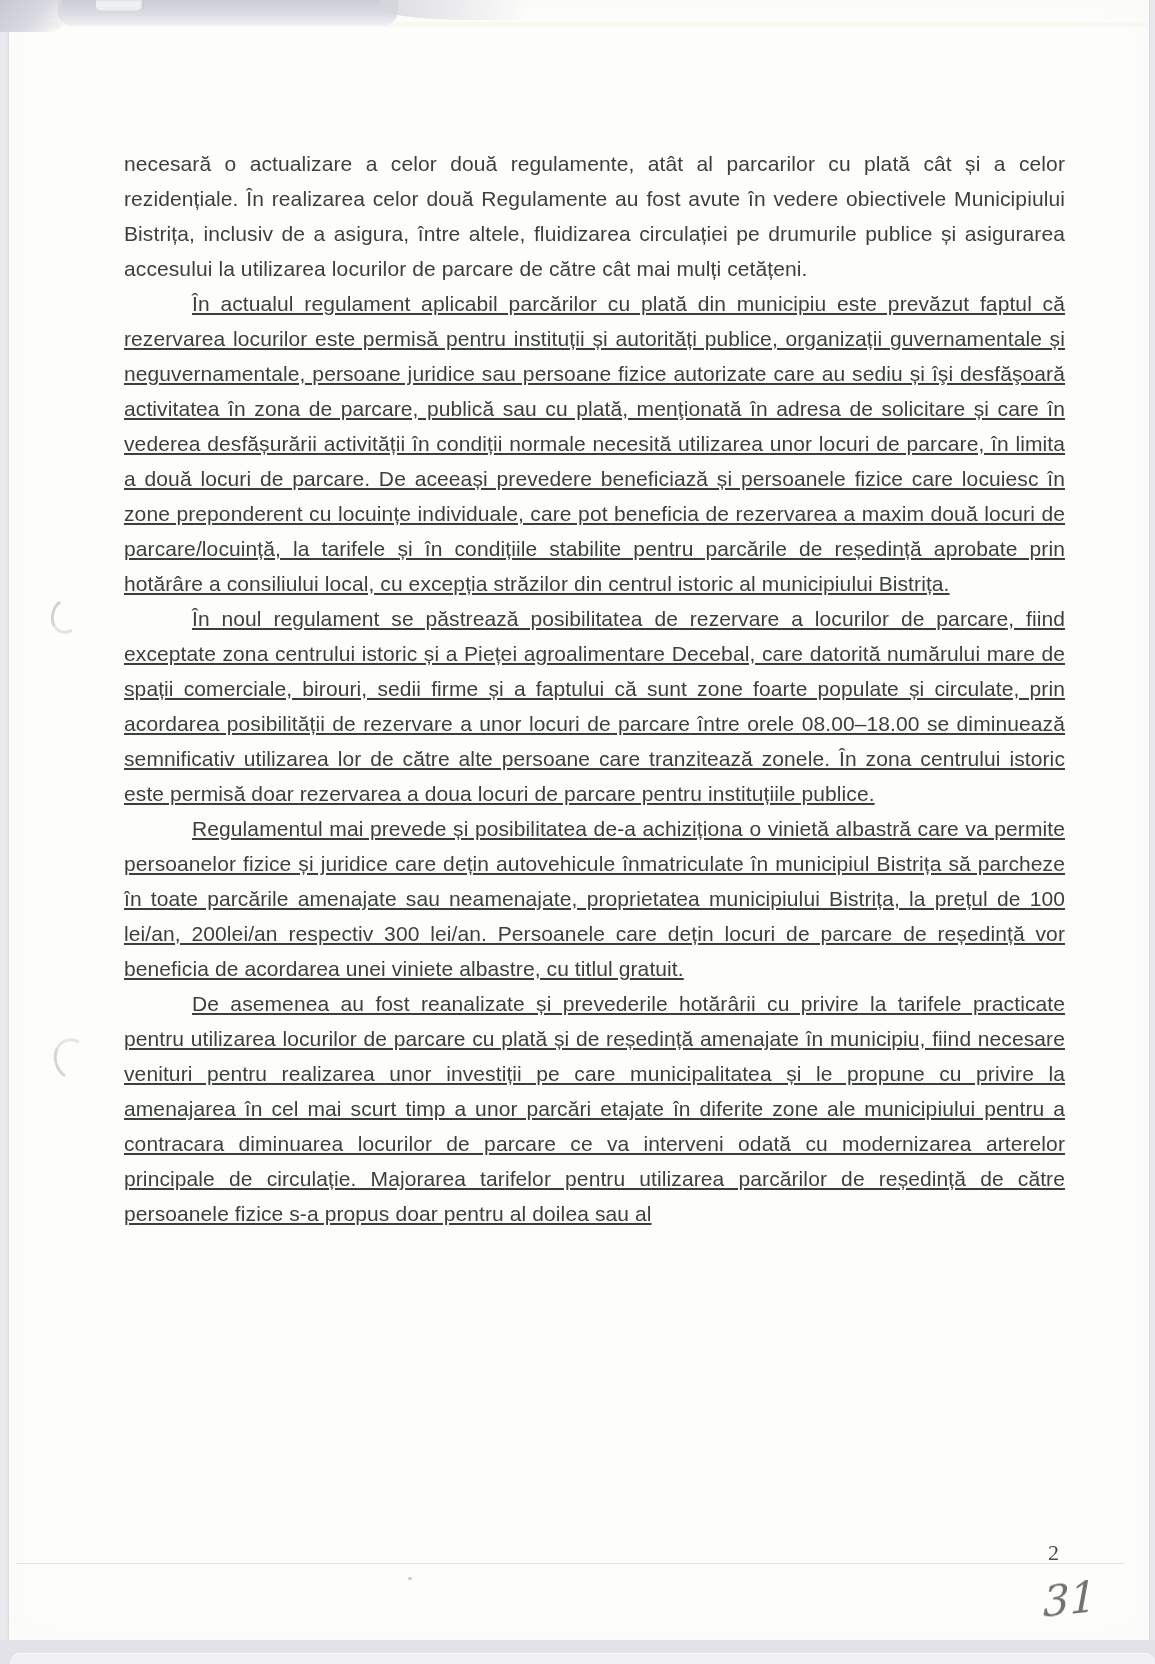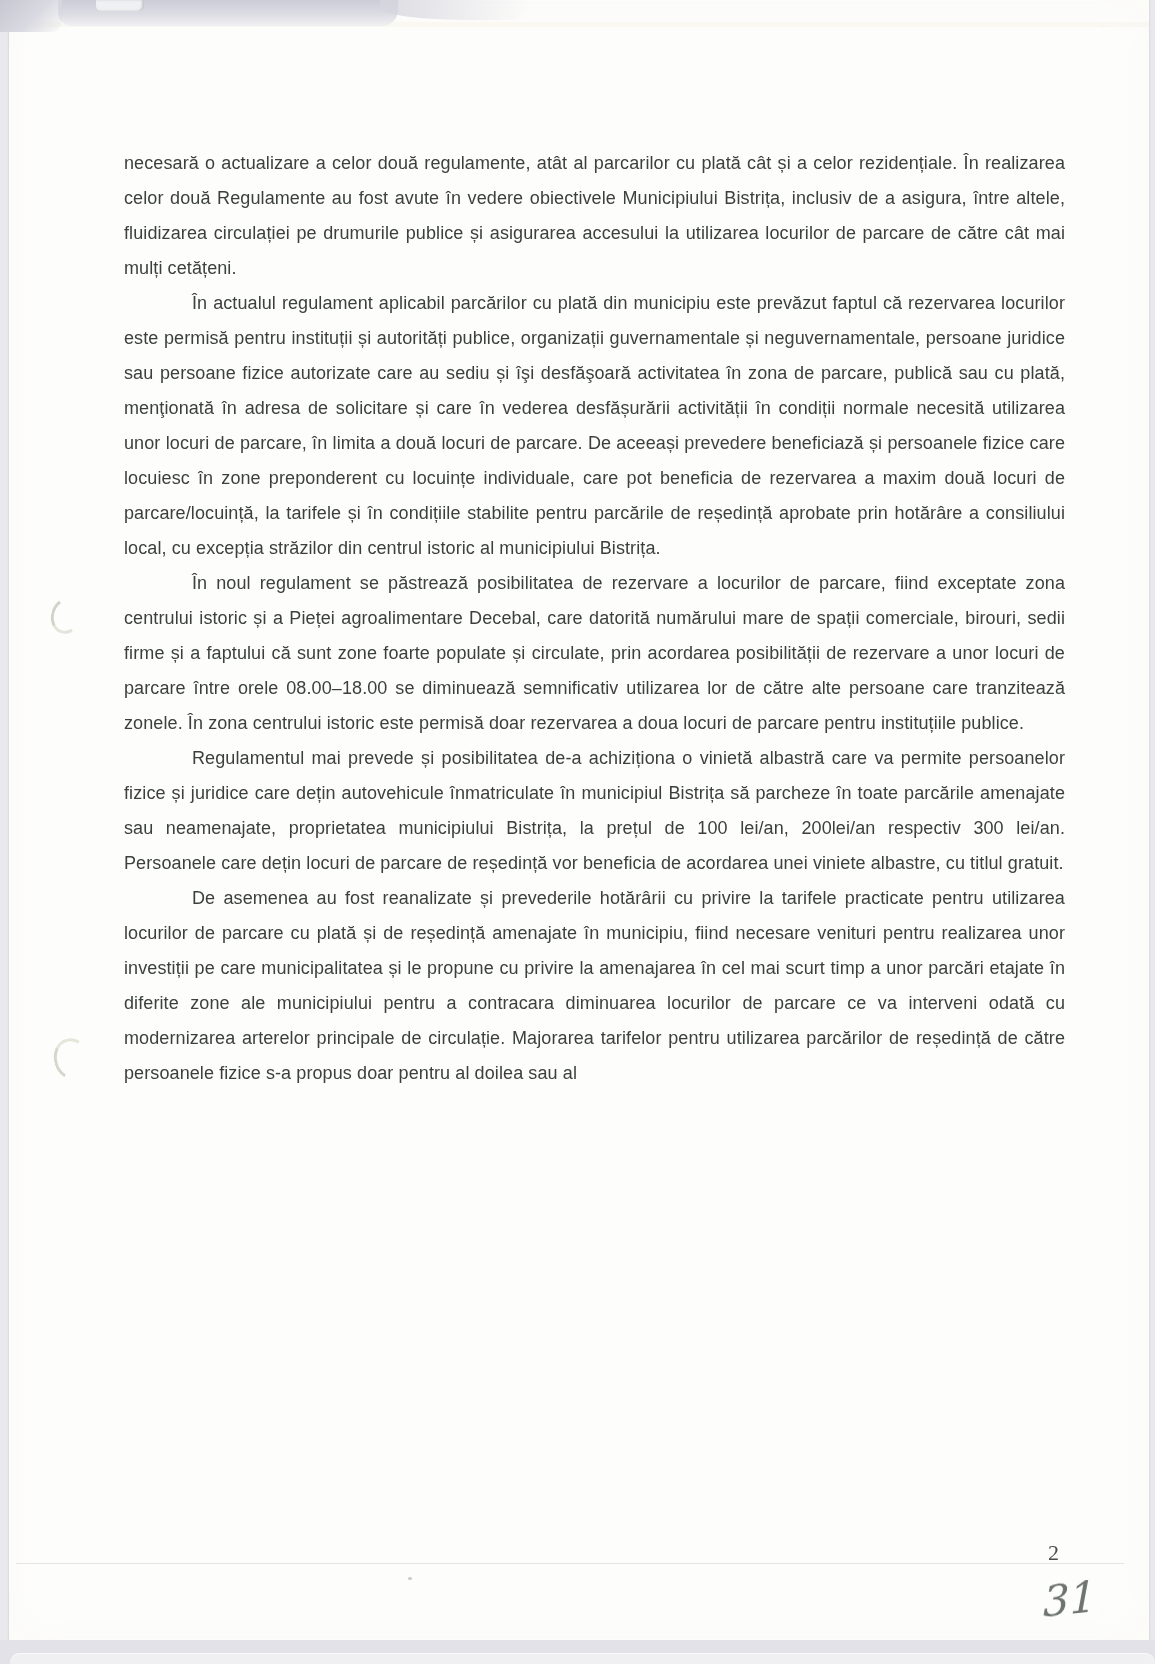--- a/index.html
+++ b/index.html
@@ -57,29 +57,29 @@
   }
   .punch-hole.h2 {
     left: 54px; top: 1038px; width: 30px; height: 36px;
     border-left-color: #d6d6cc; border-top-color: #e6e6dd;
     transform: rotate(-16deg);
   }
   
   .content {
     position: absolute;
     left: 124px; top: 146px; width: 941px;
-    font-size: 18px;
+    font-size: 21px;
     line-height: 35px;
     color: #3b403d;
     text-align: justify;
     letter-spacing: 0.1px;
     filter: blur(0.2px);
   }
   .content p { margin: 0; }
-  .content p.indent { text-indent: 68px; }
+  .content p.indent { text-indent: 68px; text-decoration: underline; }
   
   .footer-line {
     position: absolute; left: 16px; top: 1563px; width: 1108px; height: 1px;
     background: #e5e4df;
   }
   .page-number {
     position: absolute; left: 1048px; top: 1540px;
     font-family: "Liberation Serif", serif;
     font-size: 22px; color: #474c49;
   }

